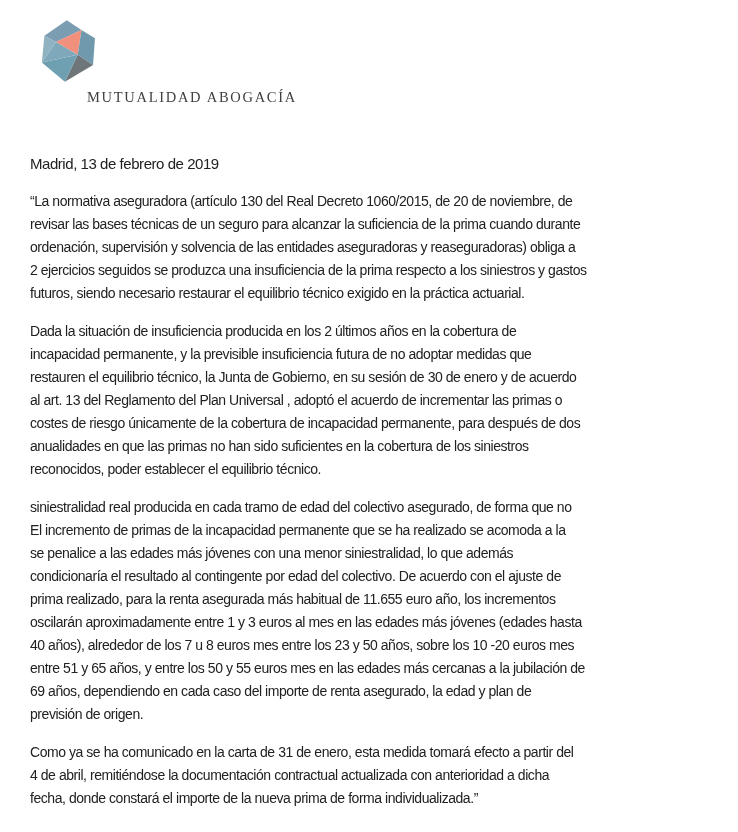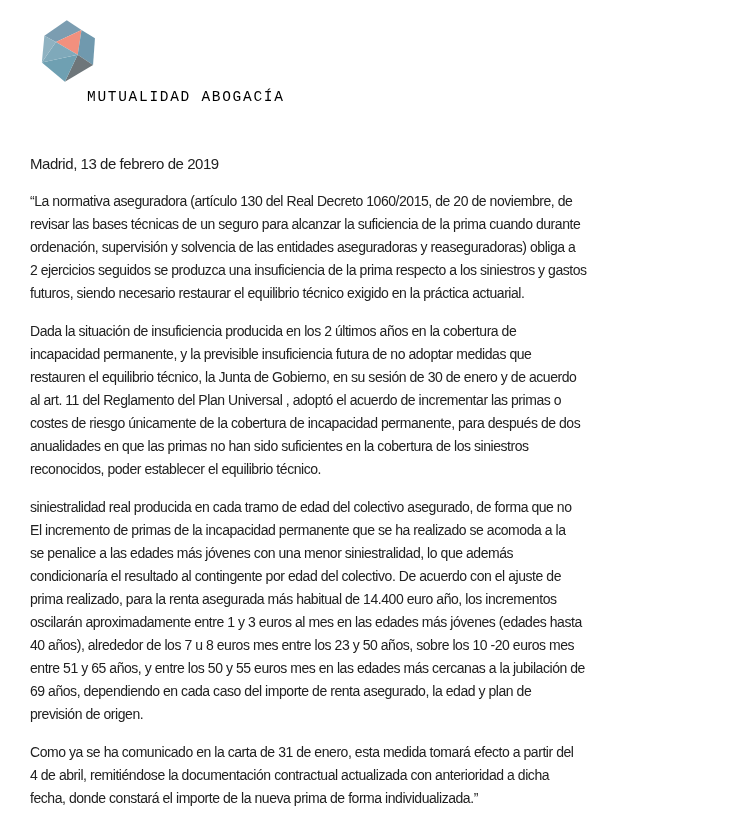--- a/index.html
+++ b/index.html
@@ -17,24 +17,24 @@
     position: absolute;
     left: 38px;
     top: 17px;
     width: 64px;
     height: 68px;
   }
   .wordmark {
     position: absolute;
     left: 87px;
     top: 89px;
-    font-family: Liberation Mono, monospace;
+    font-family: Liberation Serif, serif;
     font-size: 14.5px;
     letter-spacing: 1.7px;
-    color: #000000;
+    color: #404040;
     white-space: nowrap;
   }
   .content { padding: 0 18px 0 30px; }
   .date-line {
     margin: 44px 0 15px 0;
     font-size: 15px;
     letter-spacing: -0.45px;
     line-height: 23px;
     white-space: nowrap;
   }
@@ -71,31 +71,31 @@
           <span class="line">“La normativa aseguradora (artículo 130 del Real Decreto 1060/2015, de 20 de noviembre, de</span>
           <span class="line">revisar las bases técnicas de un seguro para alcanzar la suficiencia de la prima cuando durante</span>
           <span class="line">ordenación, supervisión y solvencia de las entidades aseguradoras y reaseguradoras) obliga a</span>
           <span class="line">2 ejercicios seguidos se produzca una insuficiencia de la prima respecto a los siniestros y gastos</span>
           <span class="line">futuros, siendo necesario restaurar el equilibrio técnico exigido en la práctica actuarial.</span>
         </p>
         <p class="para">
           <span class="line">Dada la situación de insuficiencia producida en los 2 últimos años en la cobertura de</span>
           <span class="line">incapacidad permanente, y la previsible insuficiencia futura de no adoptar medidas que</span>
           <span class="line">restauren el equilibrio técnico, la Junta de Gobierno, en su sesión de 30 de enero y de acuerdo</span>
-          <span class="line">al art. 11 del Reglamento del Plan Universal , adoptó el acuerdo de incrementar las primas o</span>
+          <span class="line">al art. 13 del Reglamento del Plan Universal , adoptó el acuerdo de incrementar las primas o</span>
           <span class="line">costes de riesgo únicamente de la cobertura de incapacidad permanente, para después de dos</span>
           <span class="line">anualidades en que las primas no han sido suficientes en la cobertura de los siniestros</span>
           <span class="line">reconocidos, poder establecer el equilibrio técnico.</span>
         </p>
         <p class="para">
           <span class="line">siniestralidad real producida en cada tramo de edad del colectivo asegurado, de forma que no</span>
           <span class="line">El incremento de primas de la incapacidad permanente que se ha realizado se acomoda a la</span>
           <span class="line">se penalice a las edades más jóvenes con una menor siniestralidad, lo que además</span>
           <span class="line">condicionaría el resultado al contingente por edad del colectivo. De acuerdo con el ajuste de</span>
-          <span class="line">prima realizado, para la renta asegurada más habitual de 14.400 euro año, los incrementos</span>
+          <span class="line">prima realizado, para la renta asegurada más habitual de 11.655 euro año, los incrementos</span>
           <span class="line">oscilarán aproximadamente entre 1 y 3 euros al mes en las edades más jóvenes (edades hasta</span>
           <span class="line">40 años), alrededor de los 7 u 8 euros mes entre los 23 y 50 años, sobre los 10 -20 euros mes</span>
           <span class="line">entre 51 y 65 años, y entre los 50 y 55 euros mes en las edades más cercanas a la jubilación de</span>
           <span class="line">69 años, dependiendo en cada caso del importe de renta asegurado, la edad y plan de</span>
           <span class="line">previsión de origen.</span>
         </p>
         <p class="para">
           <span class="line">Como ya se ha comunicado en la carta de 31 de enero, esta medida tomará efecto a partir del</span>
           <span class="line">4 de abril, remitiéndose la documentación contractual actualizada con anterioridad a dicha</span>
           <span class="line">fecha, donde constará el importe de la nueva prima de forma individualizada.”</span>

